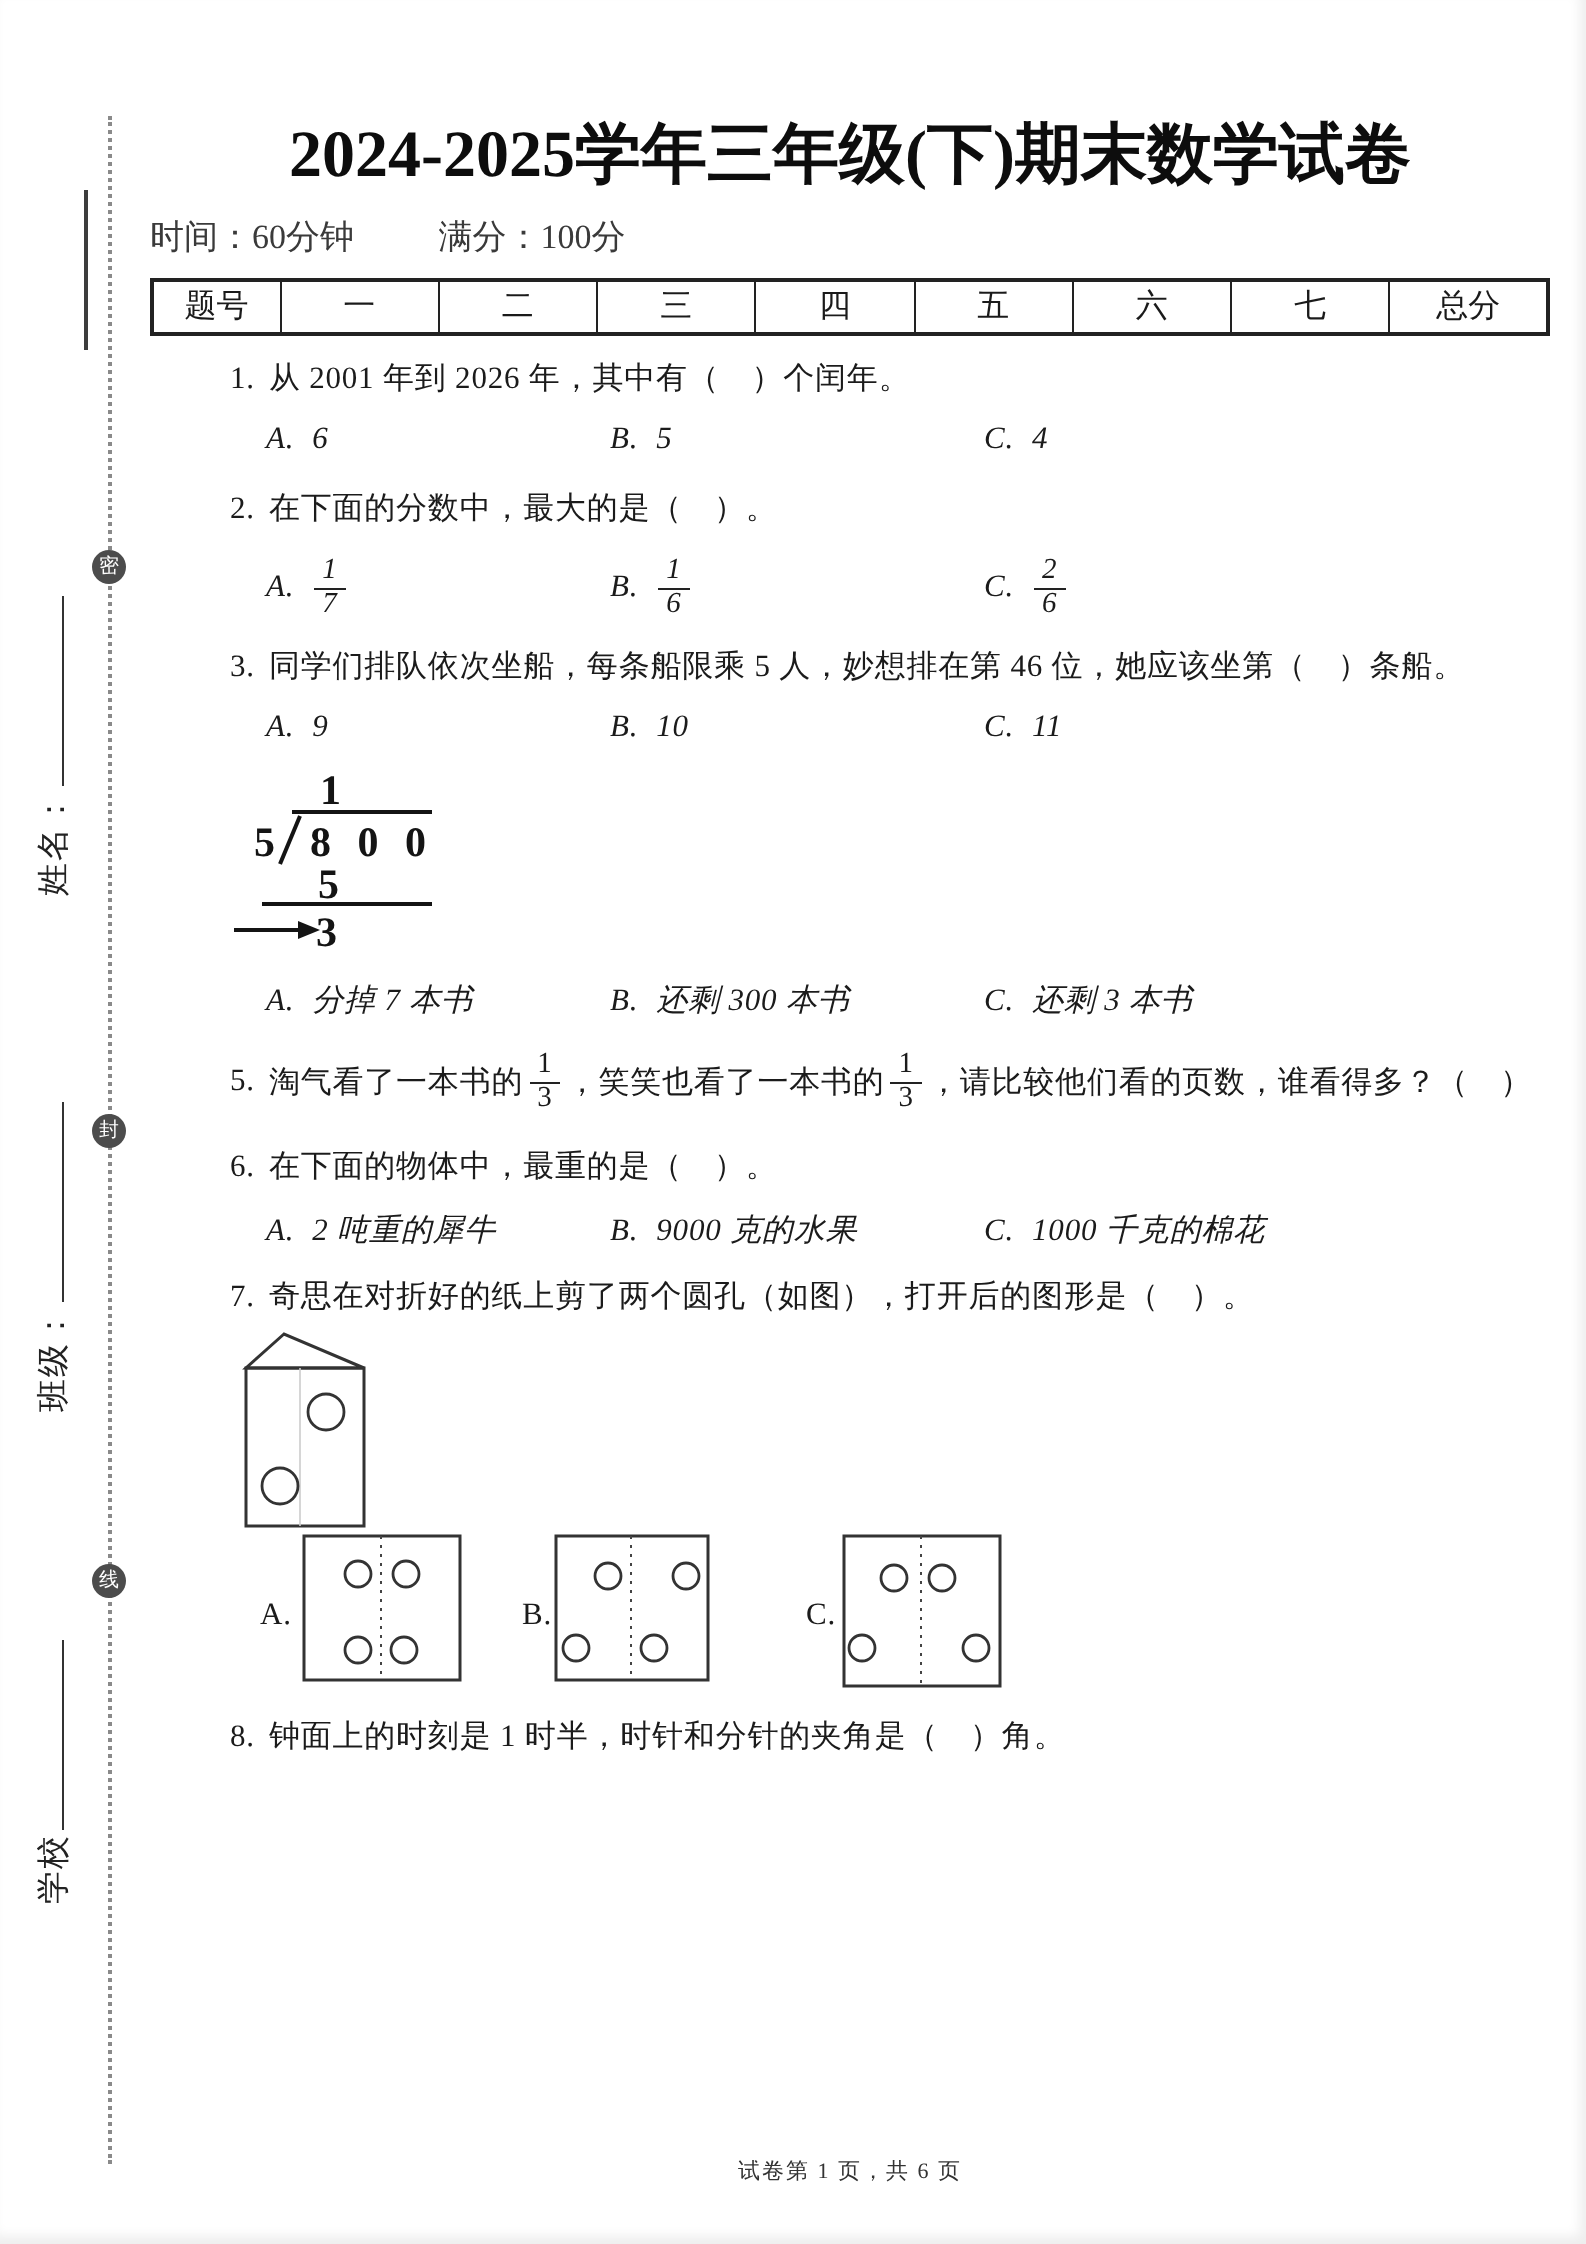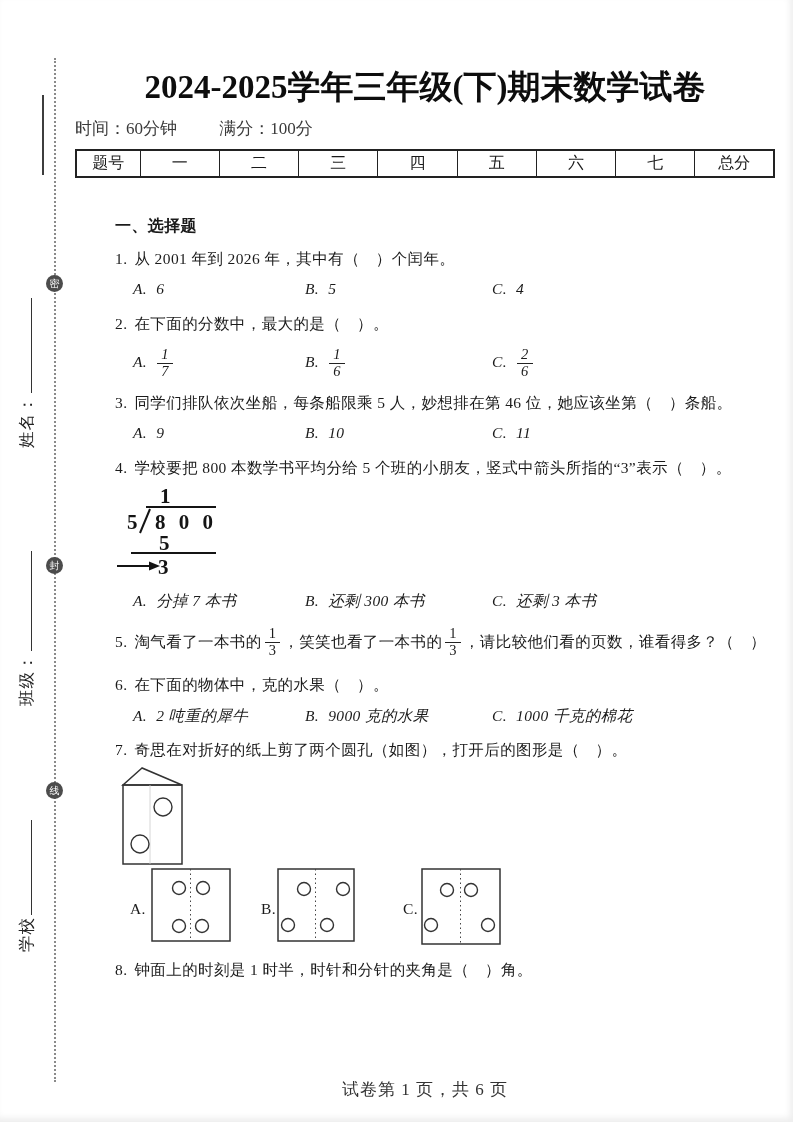--- a/index.html
+++ b/index.html
@@ -10,21 +10,21 @@
   }
   
   .seal-line{position:absolute;left:54px;top:58px;height:1024px;width:0;border-left:2px dotted #8a8a8a;}
   .seal-badge{position:absolute;left:46px;width:17px;height:17px;border-radius:50%;
     background:#4c4c4c;color:#fff;font-size:10px;line-height:17px;text-align:center;z-index:3;}
   .seal-extra-line{position:absolute;left:42px;top:95px;height:80px;width:0;border-left:2px solid #3d3d3d;}
   .seal-field{position:absolute;transform:rotate(-90deg);transform-origin:0 0;
     white-space:nowrap;font-size:16.5px;letter-spacing:1px;color:#222;}
   .seal-blank{display:inline-block;border-bottom:1.6px solid #333;height:14px;margin-left:2px;}
   
-  .main{position:absolute;left:75px;top:55px;width:700px;margin-top:10px;}
+  .main{position:absolute;left:75px;top:55px;width:700px;}
   .title{font-size:33px;font-weight:900;text-align:center;white-space:nowrap;color:#0d0d0d;}
   .meta{margin-top:7px;text-align:left;font-size:17px;color:#3a3a3a;}
   .meta .m2{margin-left:38px;}
   
   table.score{margin-top:9px;width:700px;border-collapse:collapse;table-layout:fixed;}
   table.score td{border:1.6px solid #222;height:25px;text-align:center;font-size:16px;color:#1a1a1a;padding:0;}
   table.score{border:2px solid #222;}
   
   .content{margin-left:40px;width:658px;font-size:15.5px;letter-spacing:0.4px;}
   .section-title{margin-top:38px;font-weight:bold;font-size:16px;}
@@ -47,21 +47,21 @@
   .division line{stroke:#141414;stroke-width:2;}
   .folded-wrap{height:100px;margin-top:6px;margin-left:-2px;}
   .figopts{position:relative;height:80px;margin-top:2px;}
   .figopt-label{position:absolute;top:32px;}
   .fl-a{left:15px;}.fl-b{left:146px;}.fl-c{left:288px;}
   .figsvg{position:absolute;top:0;}
   .fs-a{left:36px;}.fs-b{left:162px;}.fs-c{left:306px;}
   .fig-outline{fill:none;stroke:#333;stroke-width:1.5;}
   .fig-fold{stroke:#444;stroke-width:1;stroke-dasharray:1.5,3;}
   .fig-hole{fill:none;stroke:#333;stroke-width:1.4;}
-  .footer{position:absolute;left:75px;top:1078px;width:700px;text-align:center;font-size:17px;color:#333;letter-spacing:1px;}
+  .footer{position:absolute;left:75px;top:1078px;width:700px;text-align:center;font-size:11px;color:#333;letter-spacing:1px;}
 </style>
 </head>
 <body>
 
 <div class="page">
 
   <div class="seal-line"></div>
   <div class="seal-extra-line"></div>
   <div class="seal-badge" style="top:275px">密</div>
   <div class="seal-badge" style="top:557px">封</div>
@@ -105,21 +105,20 @@
         <td>四</td>
         <td>五</td>
         <td>六</td>
         <td>七</td>
         <td>总分</td>
       </tr>
     </tbody>
       </table>
 
     <div class="content">
-      <div class="section-title">一、选择题</div>
 
       <div class="q">
         <span class="qnum">1.</span><span>从 2001 年到 2026 年，其中有（　）个闰年。</span>
       </div>
       <div class="opts">
         <span class="opt o-a"><span>A.</span><span class="otext">6</span></span>
         <span class="opt o-b"><span>B.</span><span class="otext">5</span></span>
         <span class="opt o-c"><span>C.</span><span class="otext">4</span></span>
       </div>
 
@@ -134,23 +133,20 @@
 
       <div class="q">
         <span class="qnum">3.</span><span>同学们排队依次坐船，每条船限乘 5 人，妙想排在第 46 位，她应该坐第（　）条船。</span>
       </div>
       <div class="opts">
         <span class="opt o-a"><span>A.</span><span class="otext">9</span></span>
         <span class="opt o-b"><span>B.</span><span class="otext">10</span></span>
         <span class="opt o-c"><span>C.</span><span class="otext">11</span></span>
       </div>
 
-      <div class="q">
-        <span class="qnum">4.</span><span>学校要把 800 本数学书平均分给 5 个班的小朋友，竖式中箭头所指的“3”表示（　）。</span>
-      </div>
       <div class="division-wrap">
         <svg class="division" width="112" height="96" viewBox="0 0 112 96">
           <text x="47" y="19">1</text>
           <line x1="33" y1="23" x2="103" y2="23"></line>
           <text x="14" y="45">5</text>
           <line x1="27" y1="49" x2="37" y2="25"></line>
           <text class="dividend" x="42" y="45">8 0 0</text>
           <text x="46" y="66">5</text>
           <line x1="18" y1="69" x2="103" y2="69"></line>
           <text x="45" y="90">3</text>
@@ -173,21 +169,21 @@
           </span>
           <span>，笑笑也看了一本书的</span>
           <span class="frac">
             <span class="fn">1</span>
             <span class="fd">3</span>
           </span>
           <span>，请比较他们看的页数，谁看得多？（　）</span>
       </div>
 
       <div class="q">
-        <span class="qnum">6.</span><span>在下面的物体中，克的水果（　）。</span>
+        <span class="qnum">6.</span><span>在下面的物体中，最重的是（　）。</span>
       </div>
       <div class="opts">
         <span class="opt o-a"><span>A.</span><span class="otext">2 吨重的犀牛</span></span>
         <span class="opt o-b"><span>B.</span><span class="otext">9000 克的水果</span></span>
         <span class="opt o-c"><span>C.</span><span class="otext">1000 千克的棉花</span></span>
       </div>
 
       <div class="q">
         <span class="qnum">7.</span><span>奇思在对折好的纸上剪了两个圆孔（如图），打开后的图形是（　）。</span>
       </div>

